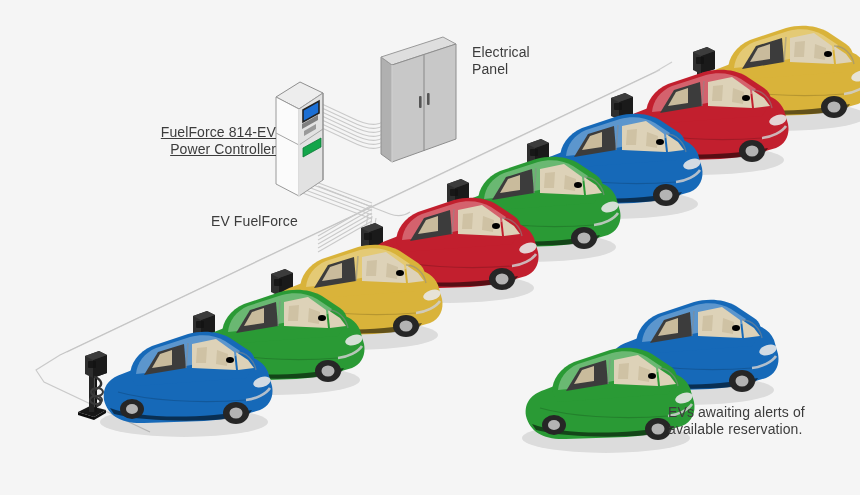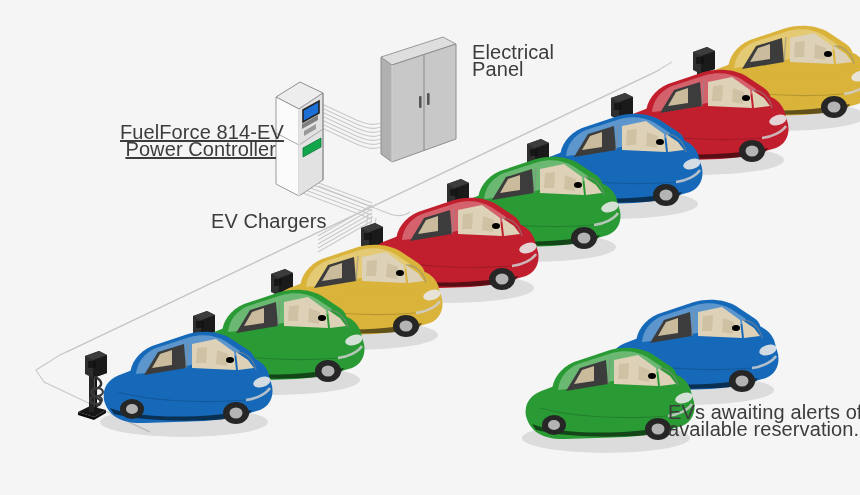--- a/index.html
+++ b/index.html
@@ -7,21 +7,21 @@
     width:860px;height:495px;
     background:#f5f5f5;
     font-family:"Liberation Sans", sans-serif;
     overflow:hidden;
     position:relative;
   }
   #scene{position:absolute;inset:0;width:860px;height:495px;}
   .label{
     position:absolute;
     color:#3c3c3c;
-    font-size:20px;
+    font-size:14px;
     line-height:17px;
     white-space:pre;
     letter-spacing:.1px;
   }
   .label.right{text-align:right;}
   .svg-layer{position:absolute;left:0;top:0;width:860px;height:495px;}
 </style>
 </head>
 <body>
 
@@ -267,18 +267,18 @@
       .car-hl{fill:#ffffff;}
     </style>
   </svg>
 
   <div class="label right" style="left:120px;top:124px;width:156px;text-decoration:underline;">FuelForce&nbsp;814-EV
 Power Controller</div>
 
   <div class="label" style="left:472px;top:44px;width:140px;">Electrical
 Panel</div>
 
-  <div class="label" style="left:211px;top:213px;width:140px;">EV Chargers</div>
+  <div class="label" style="left:211px;top:213px;width:140px;">EV FuelForce</div>
 
   <div class="label" style="left:668px;top:404px;width:195px;">EVs awaiting alerts of
 available reservation.</div>
 
 </div>
 
 </body></html>

